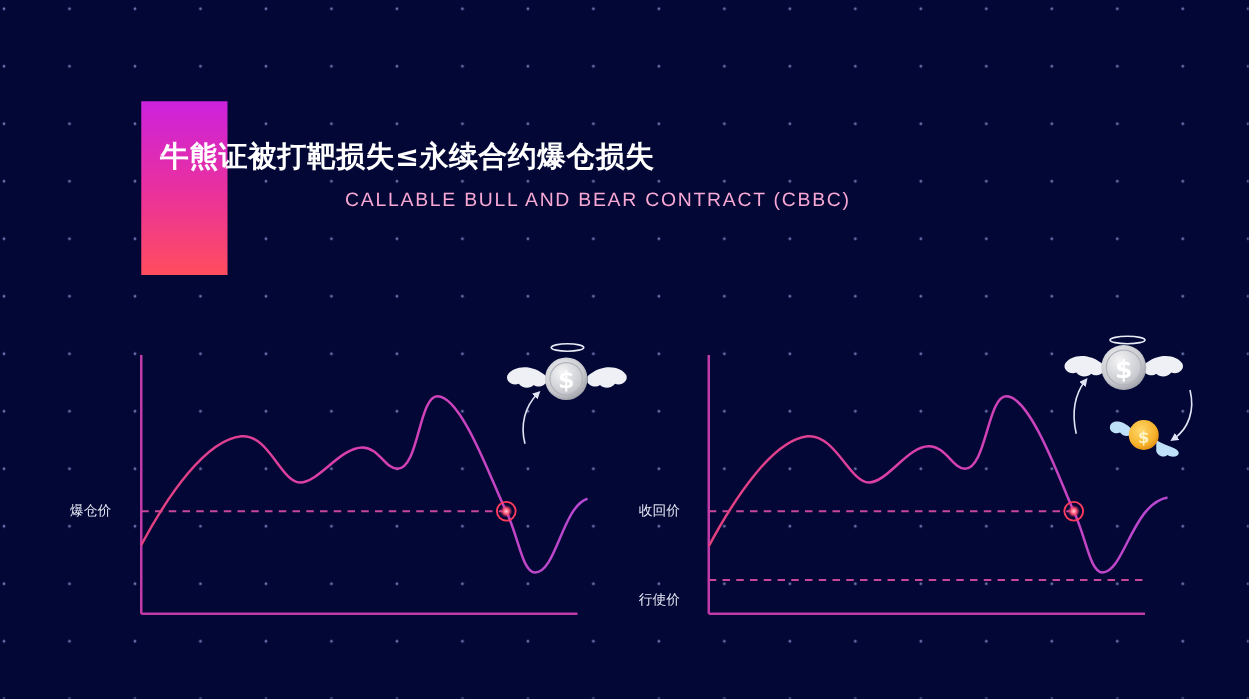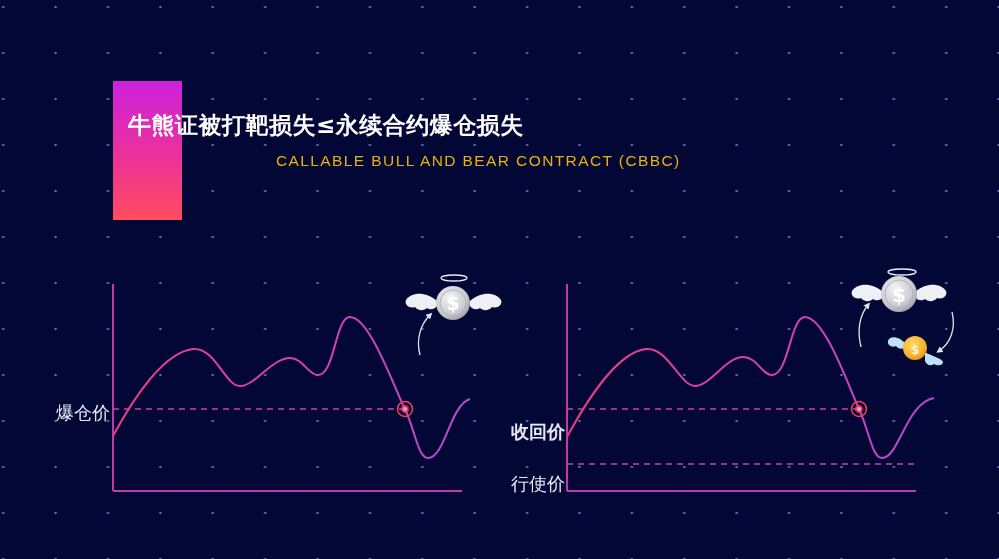--- a/index.html
+++ b/index.html
@@ -19,40 +19,40 @@
     position: absolute; left: 113px; top: 81px; width: 69px; height: 139px;
     background: linear-gradient(180deg, #cc22dd 0%, #e9309f 50%, #ff4d5e 100%);
   }
   .title {
     position: absolute; left: 128px; top: 110px;
     color: #ffffff; font-size: 23px; font-weight: bold; letter-spacing: 0.5px;
     white-space: nowrap;
   }
   .subtitle {
     position: absolute; left: 276px; top: 152px;
-    color: #eab308; font-size: 15.5px; letter-spacing: 1.4px;
+    color: #f9a8d4; font-size: 15.5px; letter-spacing: 1.4px;
     font-family: "Liberation Sans", sans-serif;
     white-space: nowrap;
   }
   .label {
-    position: absolute; color: #e6e8f4; font-size: 18px; white-space: nowrap;
+    position: absolute; color: #e6e8f4; font-size: 11px; white-space: nowrap;
   }
   svg.chart { position: absolute; left: 0; top: 0; }
 </style>
 </head>
 <body>
 
 <div class="dots"></div>
 
 <div class="accent-bar"></div>
 <div class="title">牛熊证被打靶损失≤永续合约爆仓损失</div>
 <div class="subtitle">CALLABLE BULL AND BEAR CONTRACT (CBBC)</div>
 
 <div class="label" style="left:56px; top:401px;">爆仓价</div>
-<div class="label" style="left:511px; top:420px;font-weight:bold;">收回价</div>
+<div class="label" style="left:511px; top:401px;">收回价</div>
 <div class="label" style="left:511px; top:472px;">行使价</div>
 
 <svg class="chart" width="999" height="559" viewBox="0 0 999 559">
   <defs>
     <linearGradient id="curveGrad" x1="0" y1="0" x2="1" y2="0">
       <stop offset="0" stop-color="#e2407e"></stop>
       <stop offset="0.5" stop-color="#d83fb0"></stop>
       <stop offset="1" stop-color="#b548d0"></stop>
     </linearGradient>
     <radialGradient id="coinSilver" cx="0.4" cy="0.35" r="0.7">

